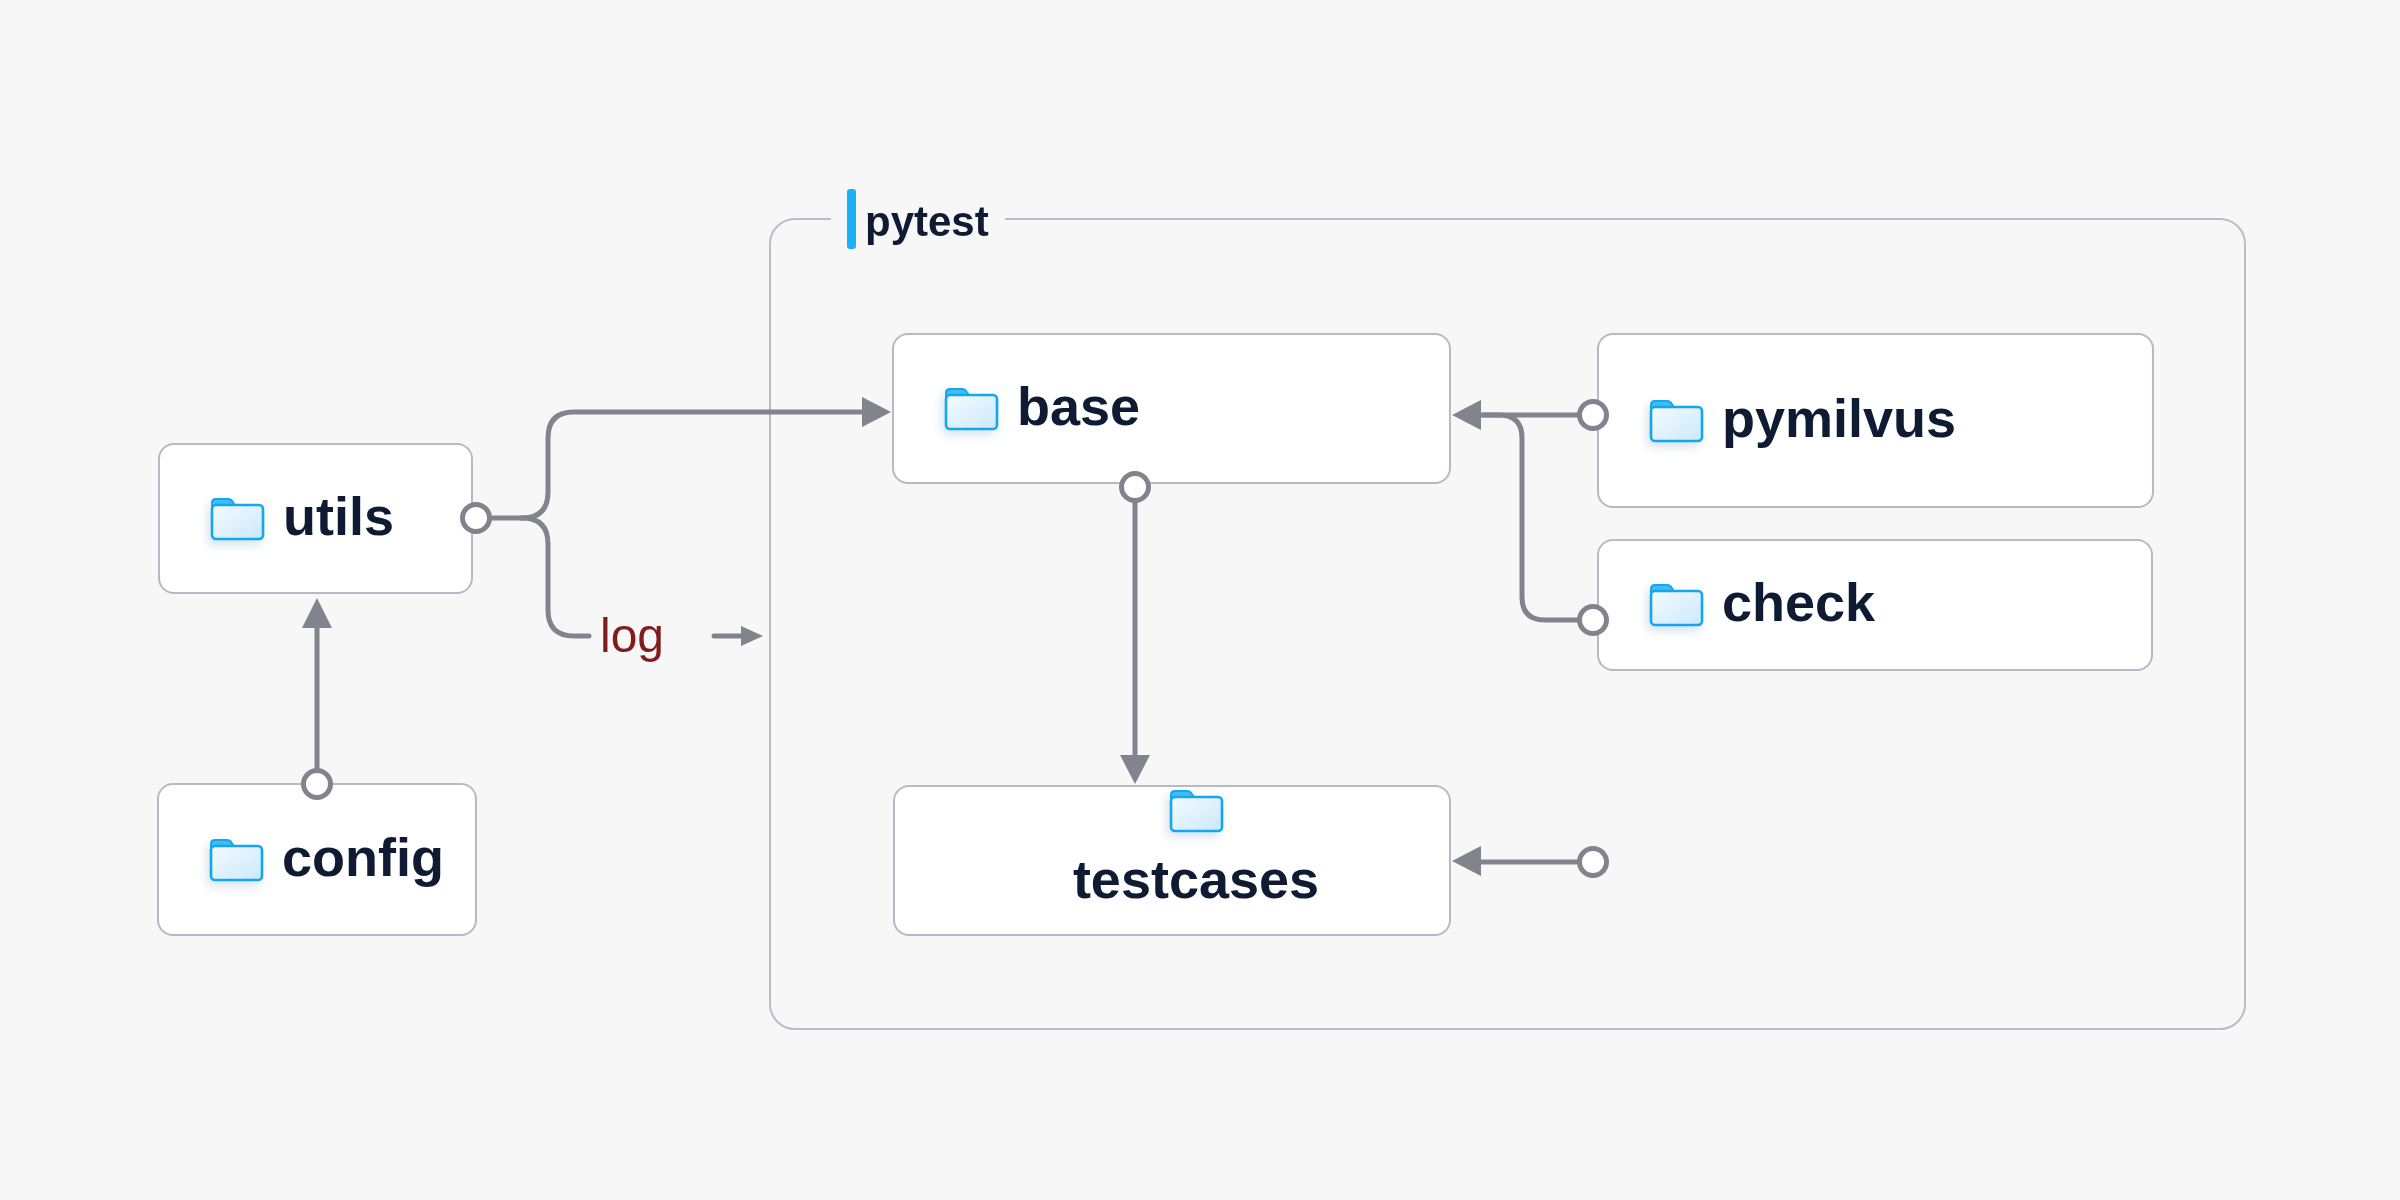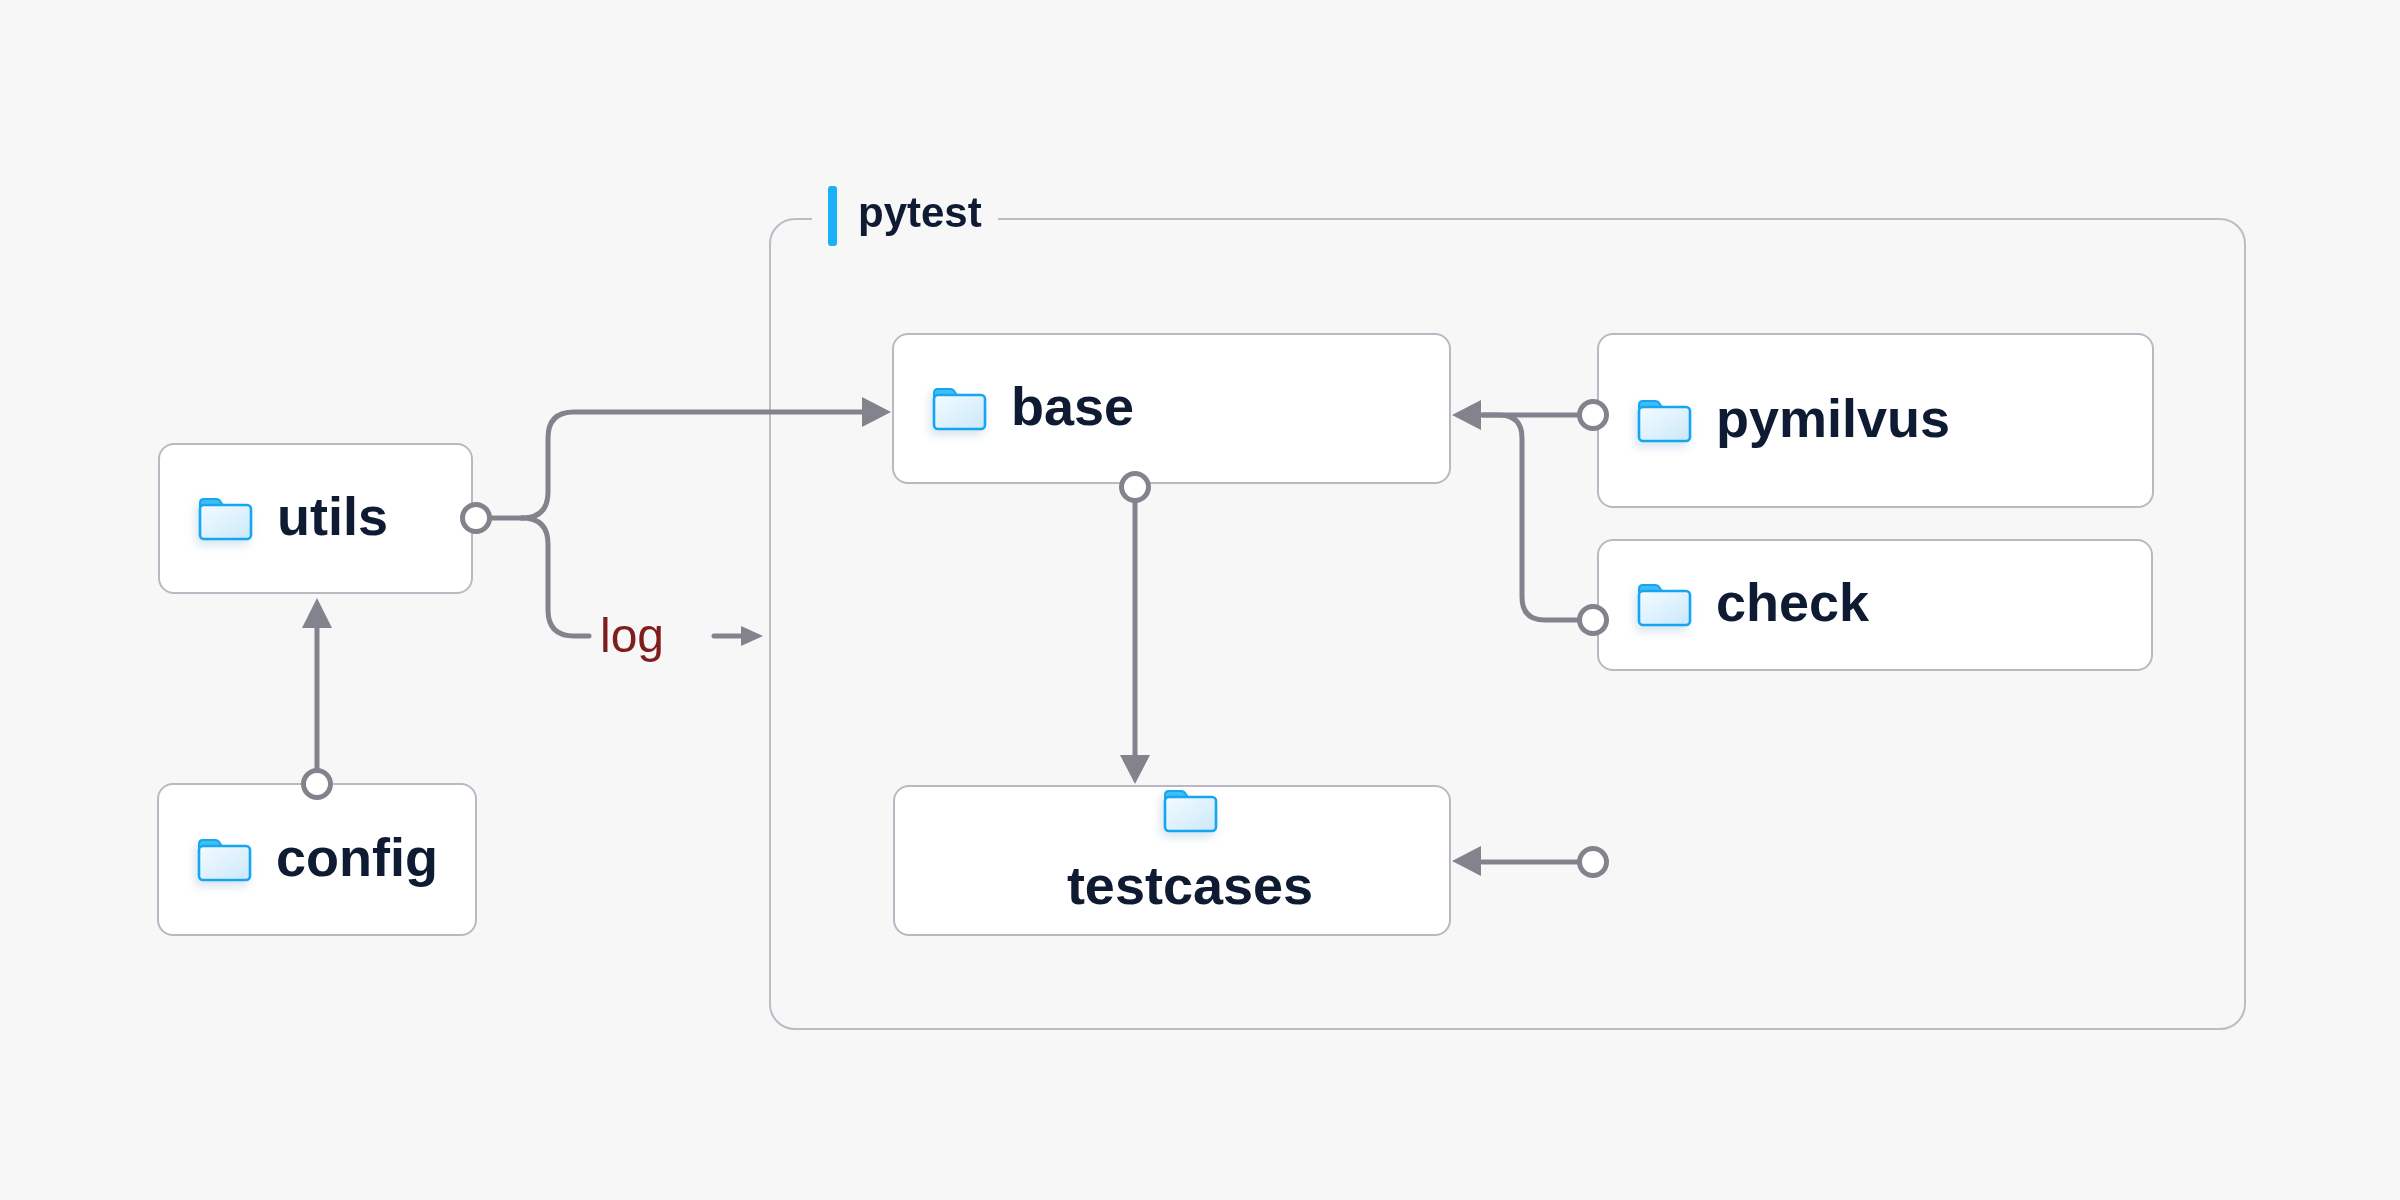--- a/index.html
+++ b/index.html
@@ -15,22 +15,22 @@
   .group-box{
     position:absolute;
     left:769px;top:218px;width:1477px;height:812px;
     border:2px solid #bcbcc6;
     border-radius:26px;
     box-sizing:border-box;
     background:transparent;
   }
   .group-label{
     position:absolute;
-    left:812px;top:183px;height:66px;
-    display:flex;align-items:center;gap:21px;
+    left:831px;top:183px;height:66px;
+    display:flex;align-items:flex-end;gap:9px;
     padding:0 16px;
     background:#f7f7f8;
   }
   .group-label .accent-bar{
     width:9px;height:60px;border-radius:3px;
     background:#1cb0f6;
   }
   .group-label .group-title{
     font-size:42px;font-weight:700;color:#0e1b33;
     letter-spacing:0px;line-height:1;
@@ -38,21 +38,21 @@
   }
 
   
   .node{
     position:absolute;
     background:#ffffff;
     border:2px solid #b9b9c3;
     border-radius:16px;
     box-sizing:border-box;
     display:flex;align-items:center;
-    padding-left:36px;gap:23px;
+    padding-left:48px;gap:17px;
   }
   .node .label{
     font-size:54px;font-weight:600;color:#0e1b33;
     line-height:1;letter-spacing:0px;
     padding-bottom:6px;
   }
   .node svg.folder{
     filter:drop-shadow(-3px 5px 5px rgba(110,160,200,0.28));
     flex:0 0 auto;
   }

